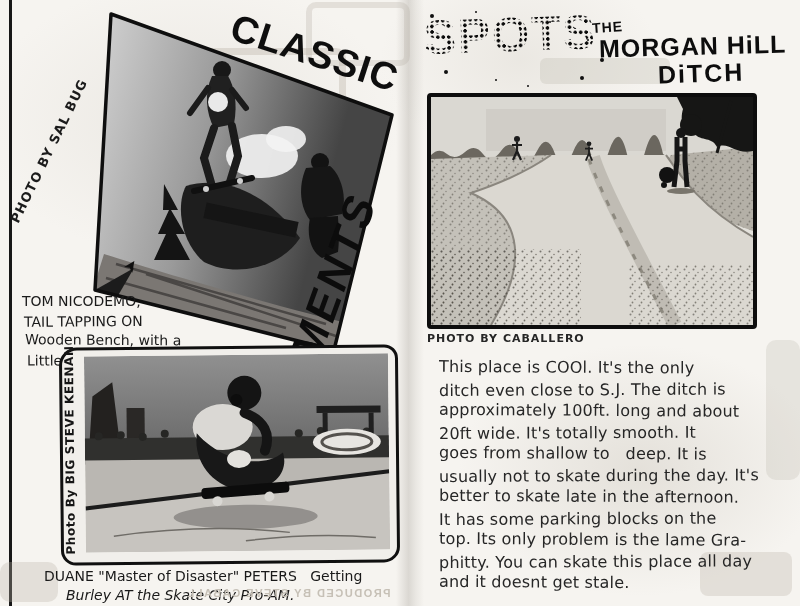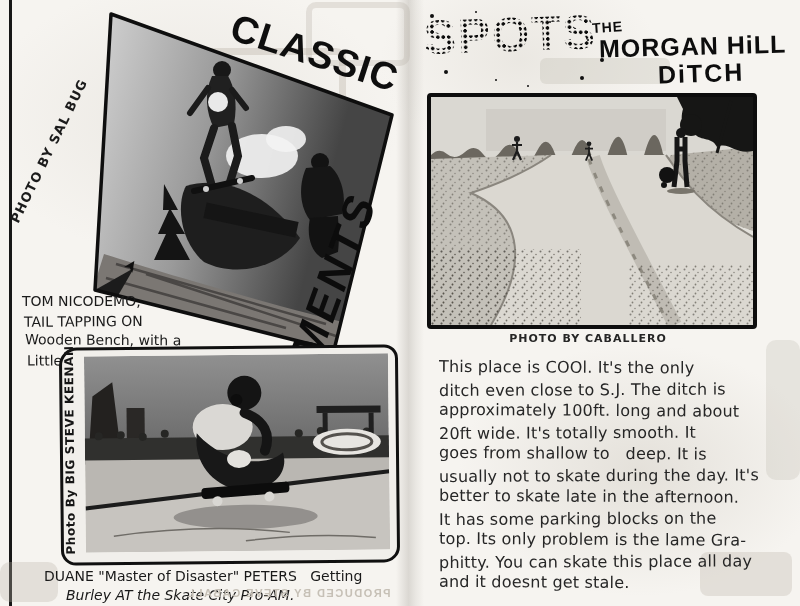--- a/index.html
+++ b/index.html
@@ -64,21 +64,21 @@
     -webkit-background-clip:text;background-clip:text;white-space:nowrap;}
   .speck{left:430px;top:14px;width:4px;height:4px;border-radius:50%;background:#101010;
     box-shadow:14px 56px 0 0 #101010, 64px 64px 0 -1px #101010, 118px 6px 0 -1px #101010,
       150px 62px 0 0 #101010, -5px 32px 0 -1px #101010, 156px 24px 0 -1px #101010,
       96px 70px 0 -1px #101010, 44px -4px 0 -1px #101010, 170px 44px 0 0 #101010,
       130px 70px 0 -2px #101010, 8px 72px 0 -2px #101010;}
   .kicker{left:592px;top:20px;transform:rotate(-4deg);font:bold 14px/1 "Liberation Sans",sans-serif;letter-spacing:1px;color:#0d0d0d;}
   .mh1{left:599px;top:34px;transform:rotate(-1.5deg);font:bold 25px/1 "Liberation Sans",sans-serif;letter-spacing:1px;color:#0d0d0d;white-space:nowrap;}
   .mh2{left:658px;top:61px;transform:rotate(-2deg);font:bold 25px/1 "Liberation Sans",sans-serif;letter-spacing:2px;color:#0d0d0d;}
   .photo3{left:427px;top:93px;width:322px;height:228px;border:4px solid #0d0d0d;border-radius:4px;background:#e9e7e2;}
-  .credit3{left:427px;top:333px;width:322px;text-align:center;padding-right:6px;
+  .credit3{left:427px;top:333px;width:322px;text-align:left;padding-right:6px;
     font:bold 11px/1 "DejaVu Sans",sans-serif;letter-spacing:1px;color:#262626;}
   .bodytext{left:439px;top:357px;width:378px;font:16px/21.5px "DejaVu Sans",sans-serif;letter-spacing:.2px;color:#262626;}
   .bodytext span{display:block;white-space:pre;}
   .bodytext span:nth-child(odd){transform:rotate(.35deg);}
   .bodytext span:nth-child(even){transform:rotate(-.3deg);}
 </style>
 </head>
 <body>
 
 <div class="scan">

